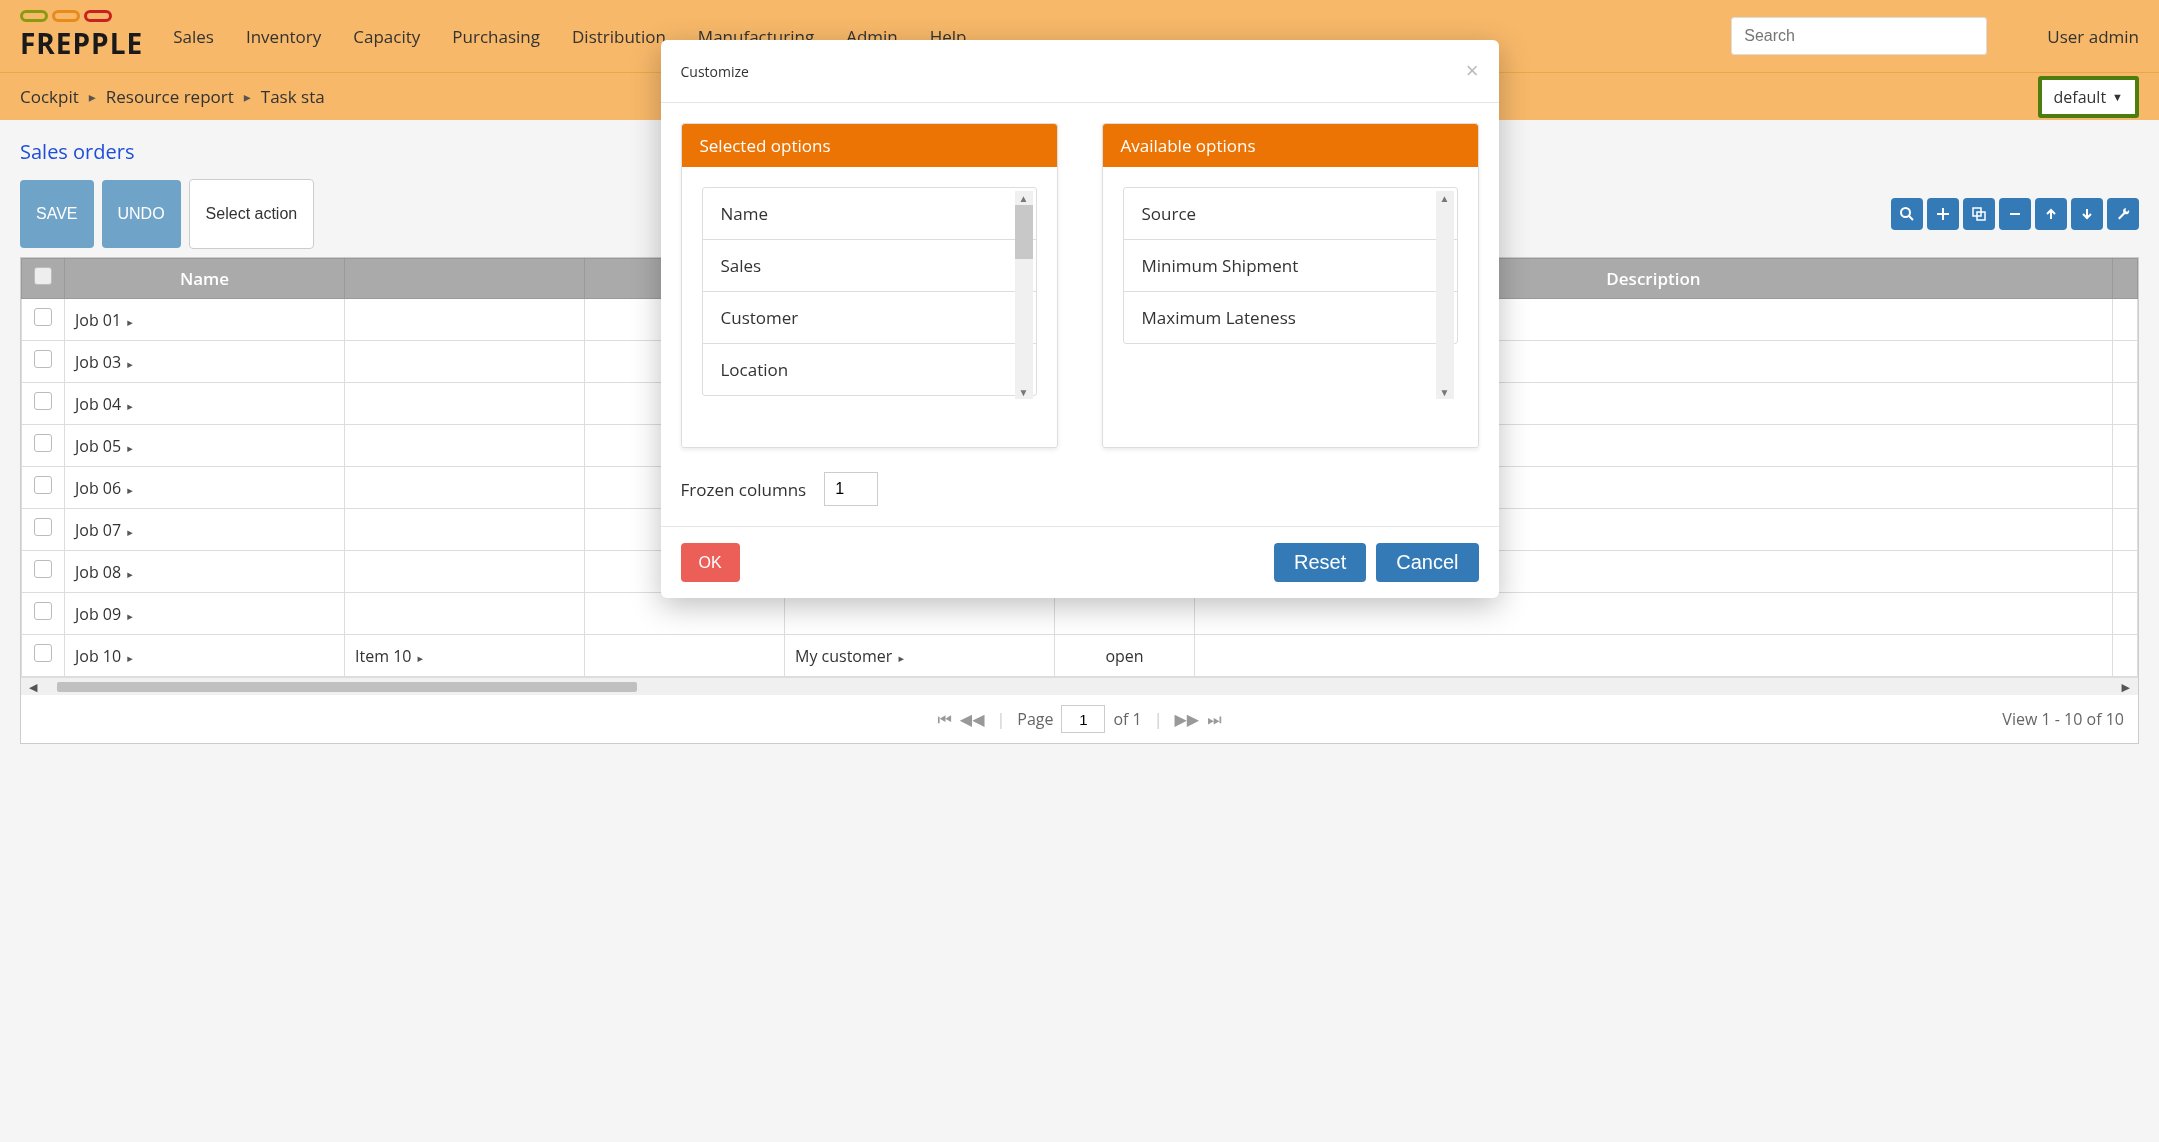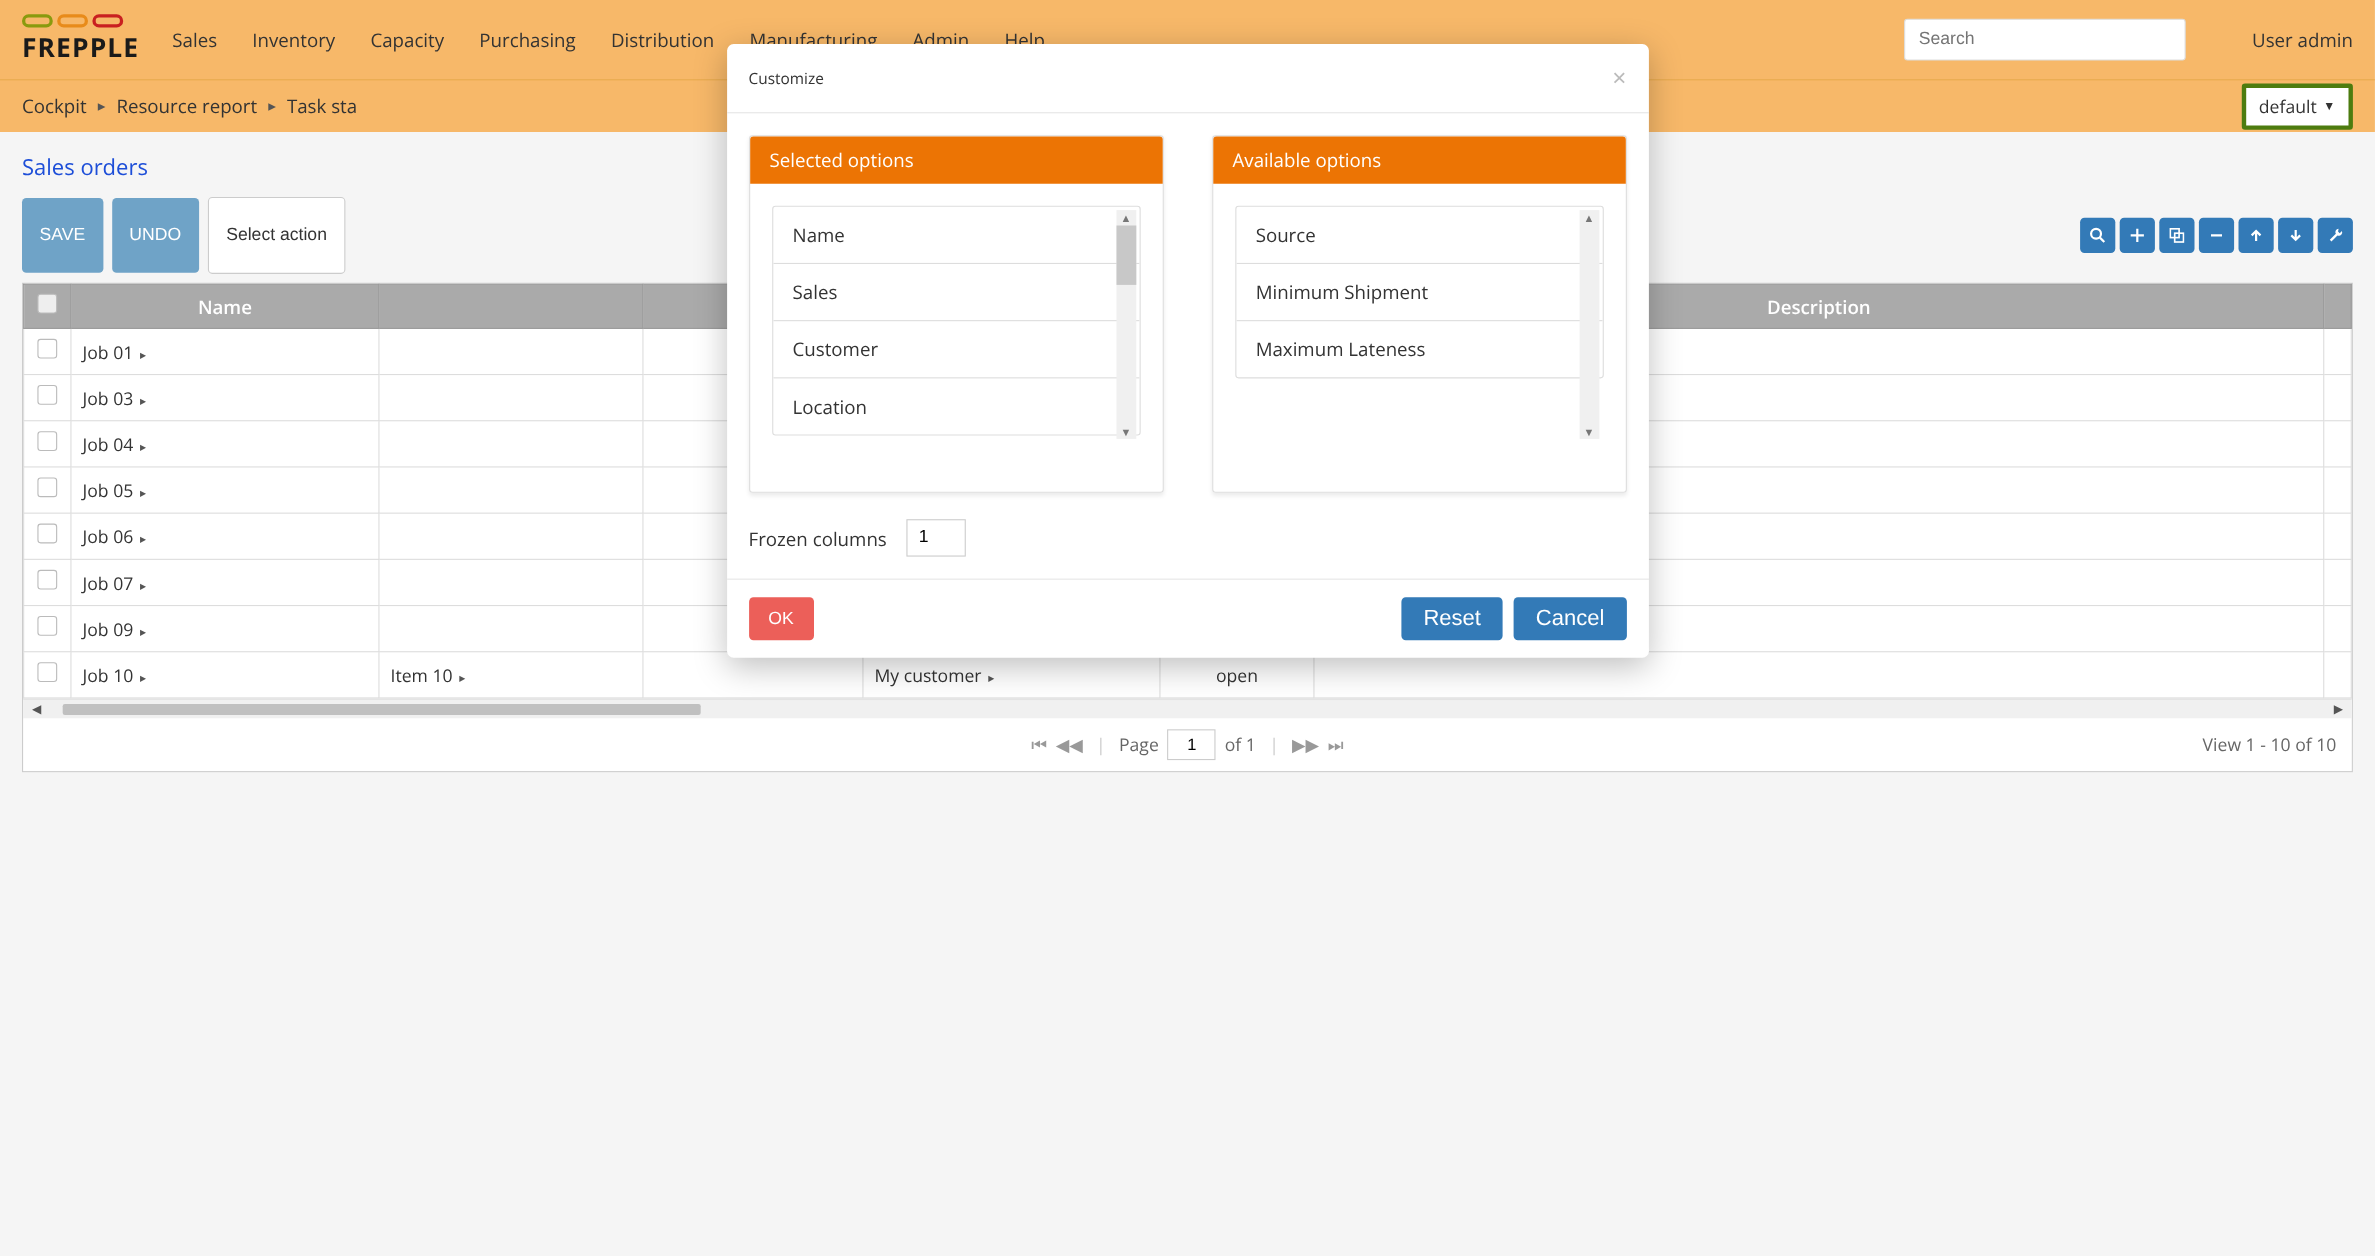--- a/index.html
+++ b/index.html
@@ -3,21 +3,21 @@
 <meta charset="utf-8">
 <style>
 * { box-sizing: border-box; margin: 0; padding: 0; }
 body { font-family: "Open Sans", "Helvetica Neue", Arial, sans-serif; font-size: 15px; color: #333; background: #f5f5f5; overflow: hidden; }
 
 
 .navbar { background: #f7b869; height: 72px; display: flex; align-items: center; padding: 0 20px; }
 .logo { margin-right: 30px; }
 .logo-shapes { display: flex; gap: 4px; margin-bottom: 2px; }
 .logo-shape { width: 28px; height: 12px; border: 3px solid; border-radius: 6px; }
-.logo-text { font-size: 24px; font-weight: 700; letter-spacing: 1px; color: #1a1a1a; }
+.logo-text { font-size: 28px; font-weight: 700; letter-spacing: 1px; color: #1a1a1a; }
 .nav-items { display: flex; gap: 32px; flex: 1; }
 .nav-item { color: #333; cursor: pointer; font-size: 17px; }
 .search-box { width: 256px; height: 38px; border: 1px solid #ddd; border-radius: 3px; padding: 0 12px; font-size: 16px; color: #888; background: #fff; }
 .user-label { margin-left: 60px; font-size: 17px; color: #333; }
 
 
 .breadcrumb-bar { background: #f7b869; height: 48px; display: flex; align-items: center; padding: 0 20px; border-top: 1px solid #e8a849; justify-content: space-between; }
 .breadcrumb { display: flex; align-items: center; gap: 10px; font-size: 17px; color: #333; }
 .breadcrumb-sep { font-size: 14px; color: #555; }
 .scenario-select { background: #fff; border: 4px solid #4d7c0f; border-radius: 3px; padding: 6px 12px; font-size: 16px; display: flex; align-items: center; gap: 6px; cursor: pointer; }
@@ -235,20 +235,30 @@
             <td></td>
             <td></td>
             <td></td>
             <td style="text-align:center"></td>
             <td></td>
             <td></td>
           </tr>
           <tr>
             <td><span class="row-check"></span></td>
             <td>Job 07 <span class="caret-r">▸</span></td>
+            <td></td>
+            <td></td>
+            <td></td>
+            <td style="text-align:center"></td>
+            <td></td>
+            <td></td>
+          </tr>
+          <tr>
+            <td><span class="row-check"></span></td>
+            <td>Job 08 <span class="caret-r">▸</span></td>
             <td></td>
             <td></td>
             <td></td>
             <td style="text-align:center"></td>
             <td></td>
             <td></td>
           </tr>
           <tr>
             <td><span class="row-check"></span></td>
             <td>Job 09 <span class="caret-r">▸</span></td>

